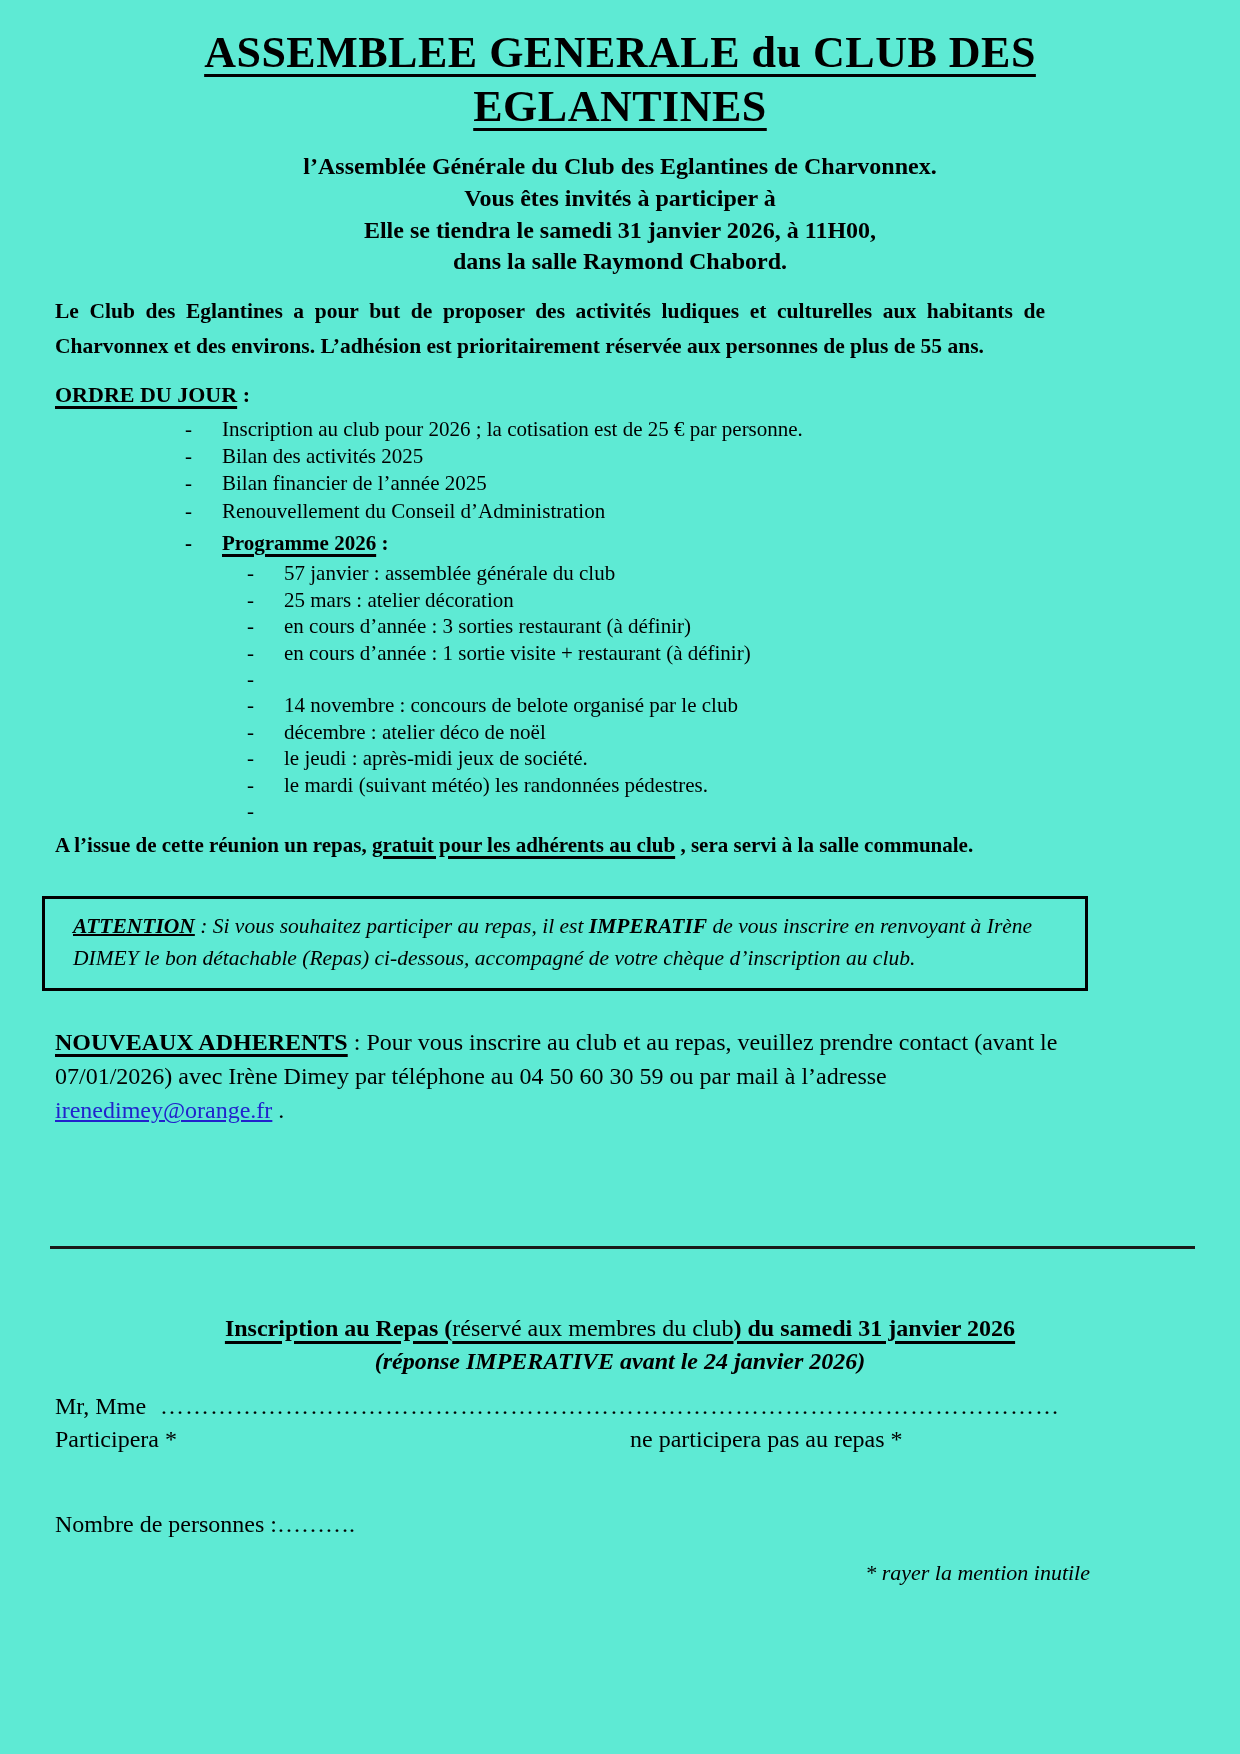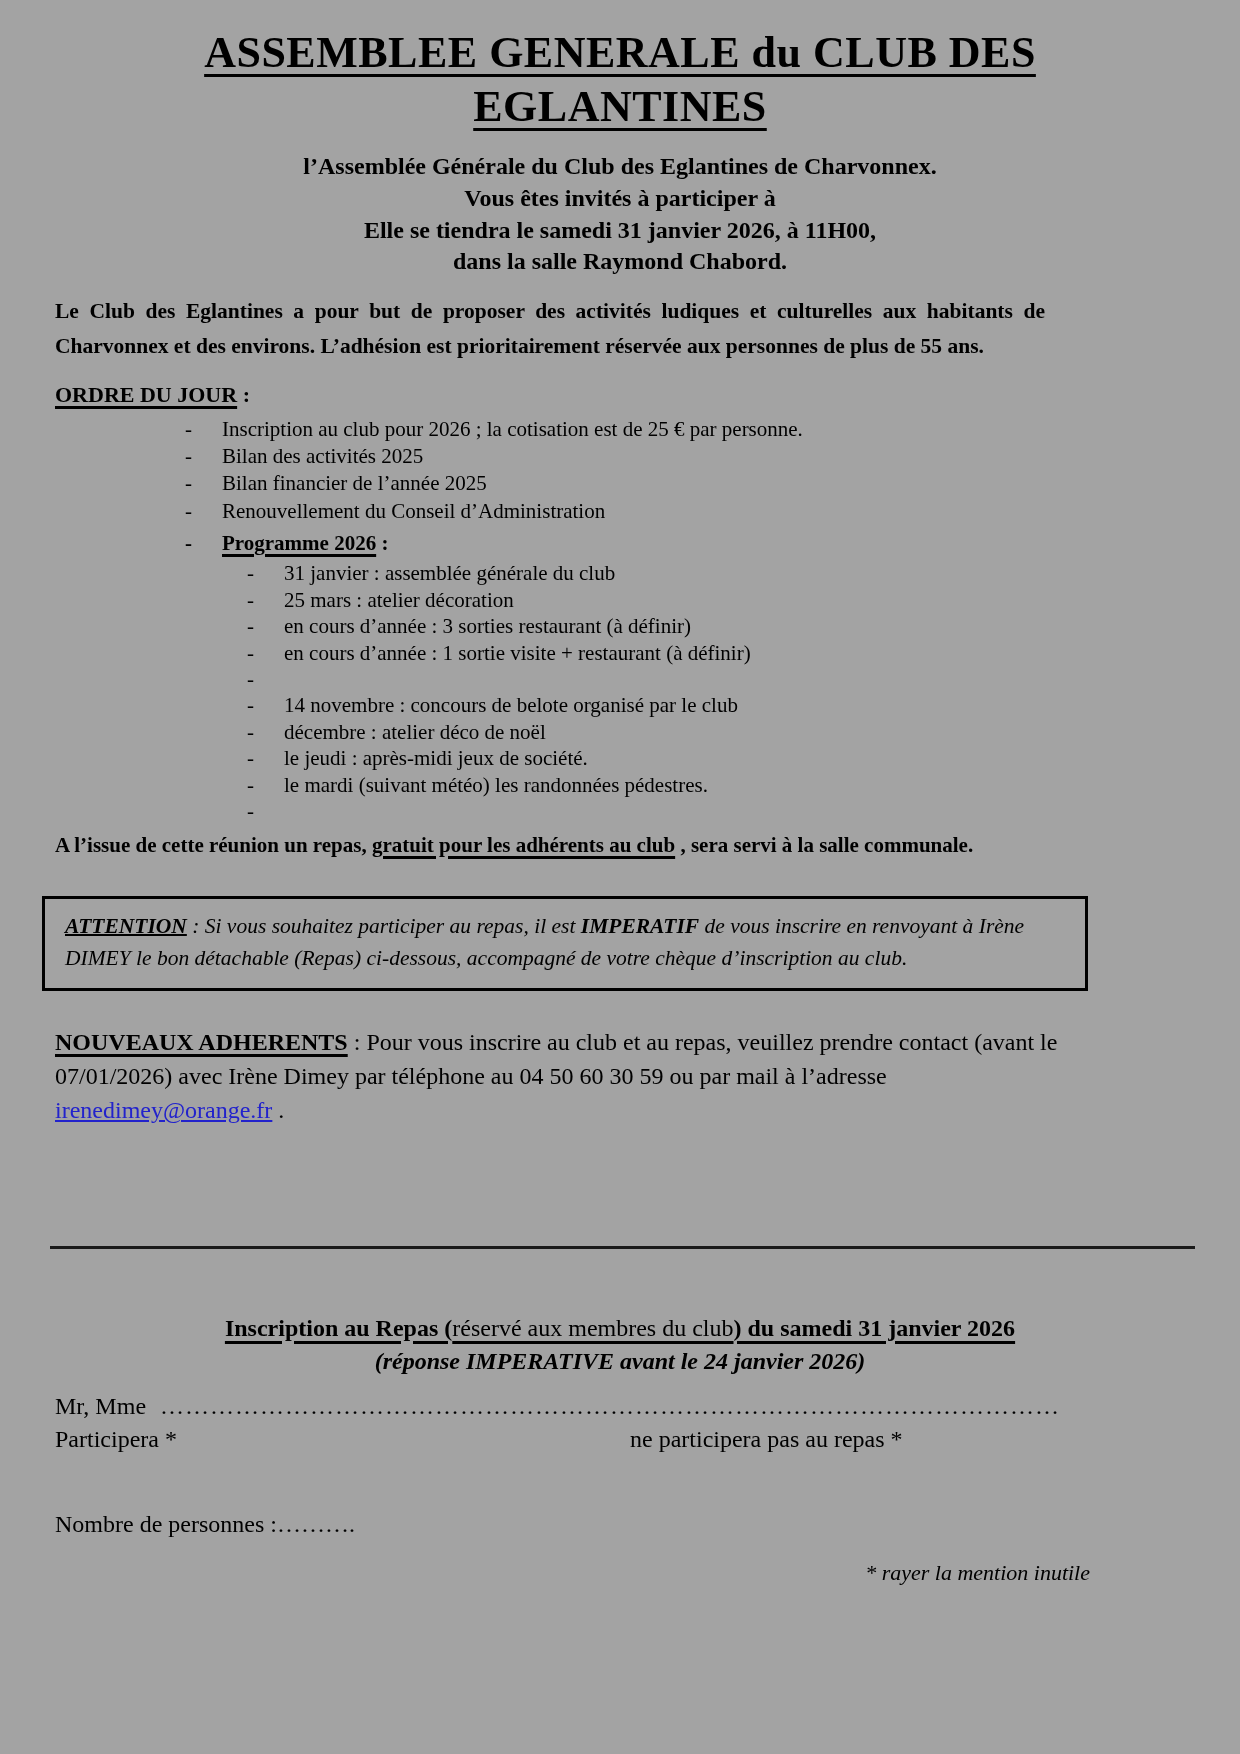--- a/index.html
+++ b/index.html
@@ -1,20 +1,20 @@
 <!DOCTYPE html>
 <html><head>
 <meta charset="utf-8">
 <style>
   * { margin: 0; padding: 0; box-sizing: border-box; }
   html, body { background: #ffffff; }
   .page {
     width: 1240px;
     height: 1754px;
-    background: #a3a3a3;
+    background: #5eead4;
     color: #000000;
     font-family: "Liberation Serif", serif;
     padding: 26px 55px 0 55px;
     position: relative;
     overflow: hidden;
   }
 
   
   .title {
     text-align: center;
@@ -71,21 +71,21 @@
     white-space: nowrap;
     font-family: Liberation Serif, serif;
   }
 
   
   .attention-box {
     margin-top: 38px;
     margin-left: -13px;
     width: 1046px;
     border: 3px solid #000;
-    padding: 12px 20px 14px 20px;
+    padding: 12px 20px 14px 28px;
     font-style: italic;
     font-size: 21.5px;
     line-height: 1.48;
   }
   .attention-box .label { font-weight: bold; text-decoration: underline; text-decoration-thickness: 2px; }
   .attention-box .emph { font-weight: bold; }
 
   
   .new-members {
     margin-top: 34px;
@@ -174,21 +174,21 @@
     </li>
     <li class="programme">
       <span class="dash">-</span>
       <span><span class="u2">Programme 2026</span><span> :</span></span>
     </li>
   </ul>
 
   <ul class="sub">
     <li>
       <span class="dash">-</span>
-      <span>31 janvier : assemblée générale du club</span>
+      <span>57 janvier : assemblée générale du club</span>
     </li>
     <li>
       <span class="dash">-</span>
       <span>25 mars : atelier décoration</span>
     </li>
     <li>
       <span class="dash">-</span>
       <span>en cours d’année : 3 sorties restaurant (à définir)</span>
     </li>
     <li>

